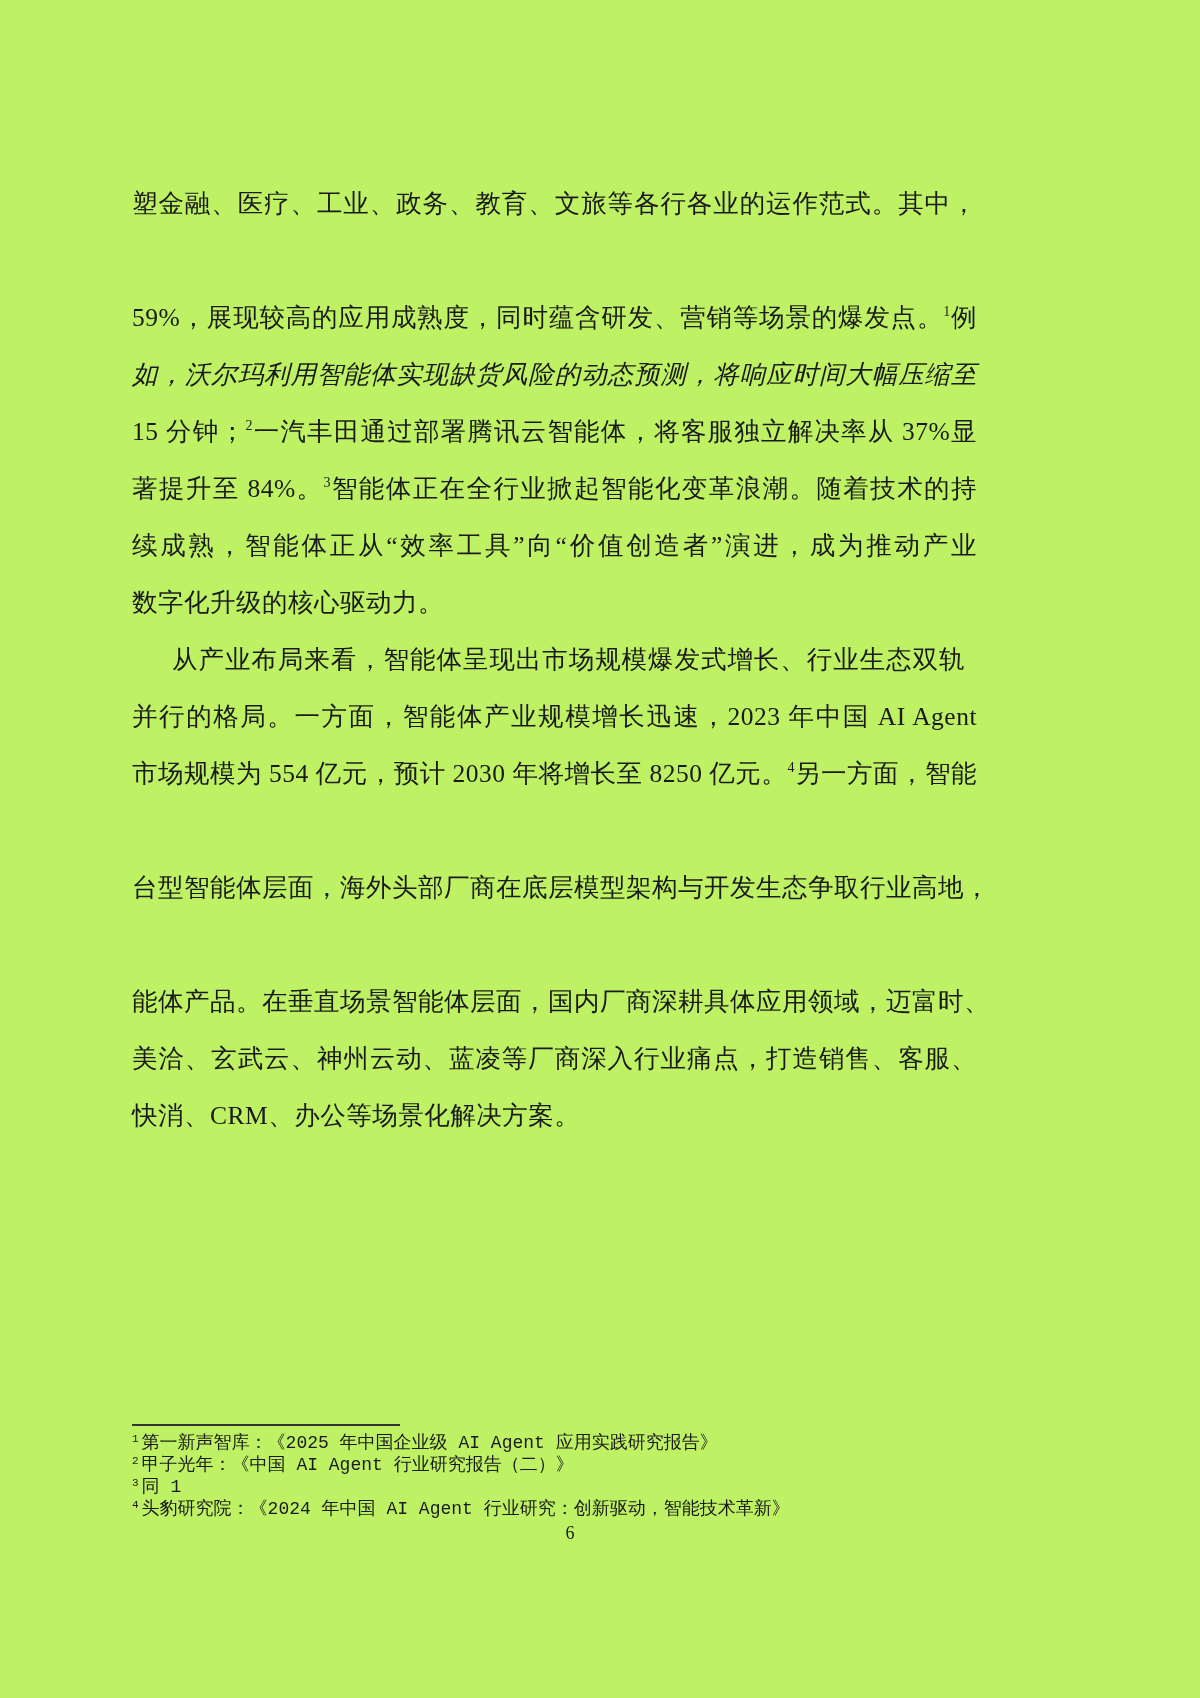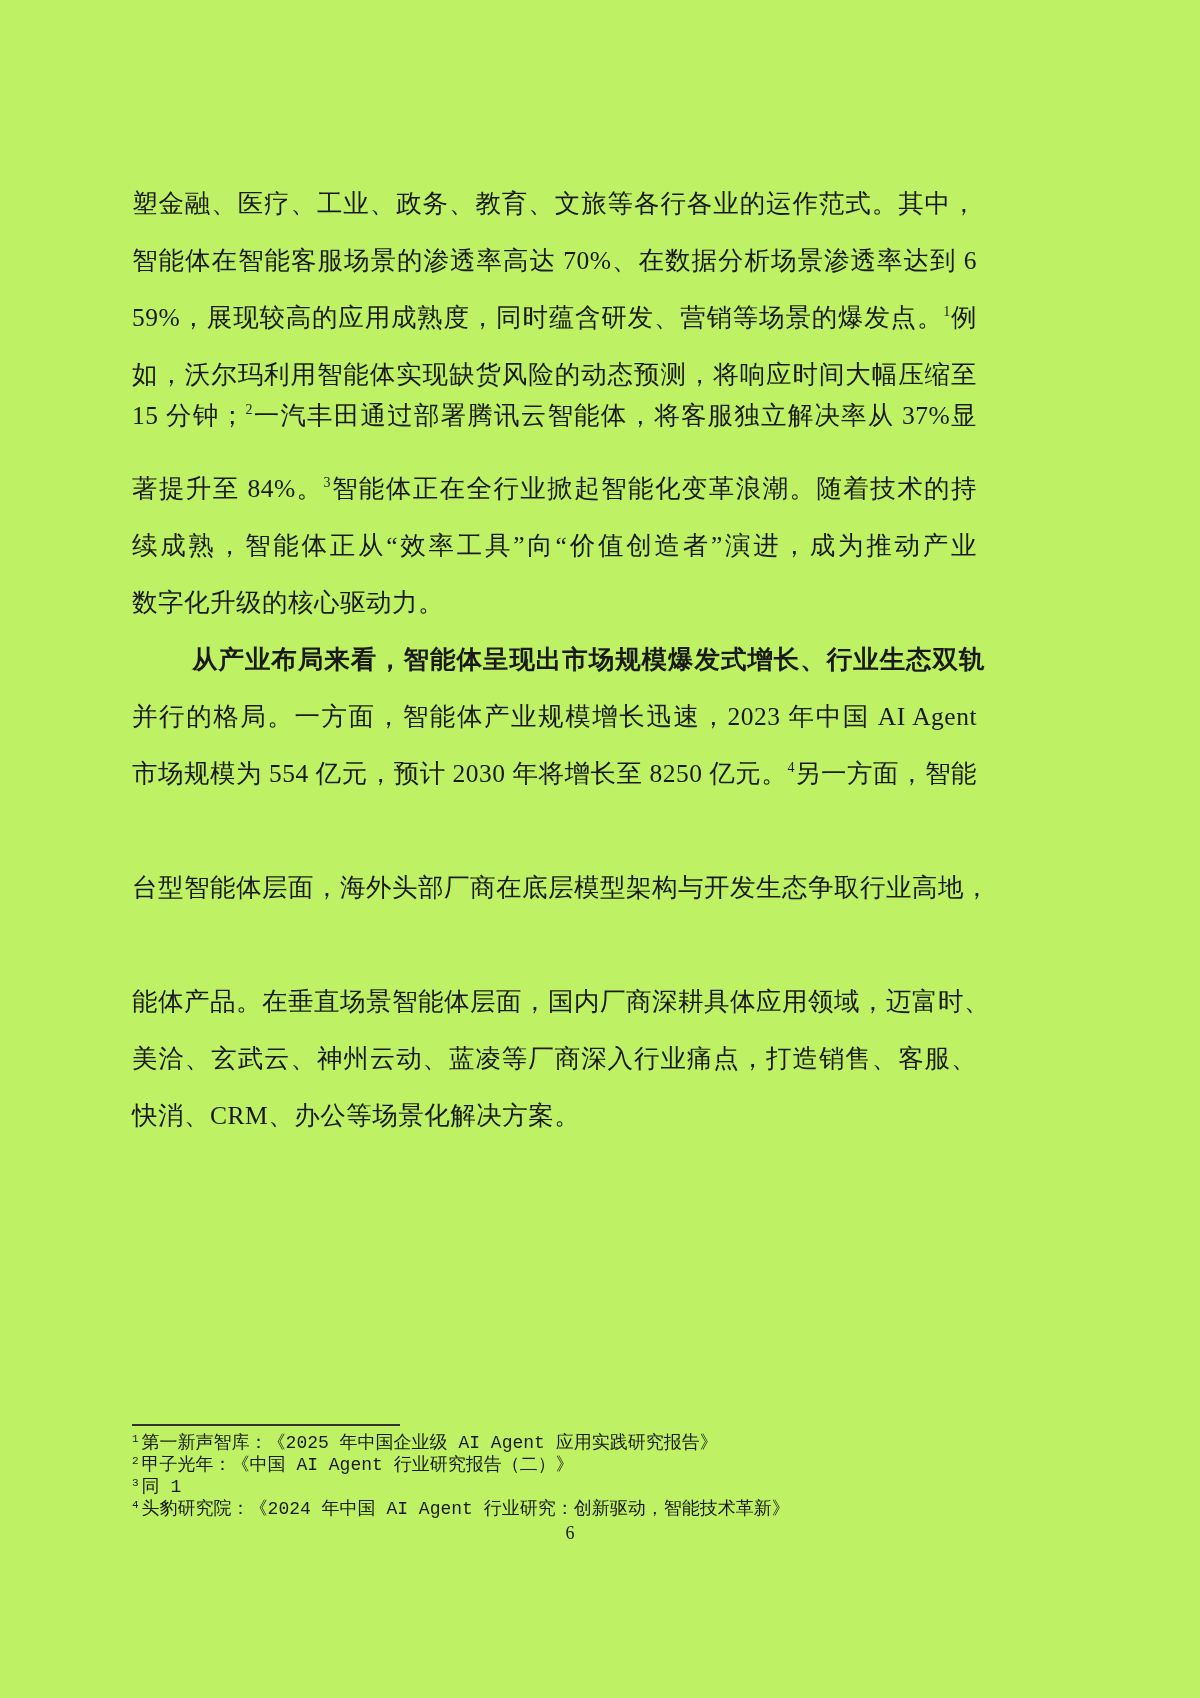--- a/index.html
+++ b/index.html
@@ -2,37 +2,36 @@
 <html><head>
   <meta charset="utf-8">
   <style>
     html, body { margin: 0; padding: 0; background: #ffffff; }
     body { width: 1200px; height: 1698px; position: relative; overflow: hidden;
       font-family: "Liberation Serif", "DejaVu Serif", serif; color: #1a1a1a; }
     .page { position: absolute; left: 0; top: 0; width: 1200px; height: 1698px; background: #bef264; }
     .line { position: absolute; left: 132px; width: 845px; font-size: 25.5px; line-height: 32px;
       white-space: nowrap; text-align: justify; text-align-last: justify; letter-spacing: 0.5px; }
     .line.last { text-align-last: left; }
-    .line.indent { left: 192px; width: 793px; font-weight: bold; }
+    .line.indent { left: 172px; width: 793px; }
     sup { font-size: 14px; vertical-align: 10px; line-height: 0; }
     .rule { position: absolute; left: 132px; top: 1424px; width: 268px; height: 2px; background: #333; }
     .fn { position: absolute; left: 132px; font-size: 18px; line-height: 22px; white-space: nowrap; font-family: Liberation Mono, monospace; }
     .fn sup { font-size: 11px; vertical-align: 6px; margin-right: 3px; }
     .pagenum { position: absolute; left: 0; width: 1140px; top: 1443px; text-align: center; font-size: 18px; line-height: 22px; }
   </style>
 </head>
 <body>
 
 <div class="page">
 
   <div class="line" style="top:188px;">塑金融、医疗、工业、政务、教育、文旅等各行各业的运作范式。其中，</div>
-  <div class="line" style="top:245px;">智能体在智能客服场景的渗透率高达 70%、在数据分析场景渗透率达到 6</div>
   <div class="line" style="top:302px;"><span>59%，展现较高的应用成熟度，同时蕴含研发、营销等场景的爆发点。</span><sup>1</sup><span>例</span></div>
-  <div class="line" style="top:359px;">如，沃尔玛利用智能体实现缺货风险的动态预测，将响应时间大幅压缩至</div>
-  <div class="line" style="top:400px;"><span>15 分钟；</span><sup>2</sup><span>一汽丰田通过部署腾讯云智能体，将客服独立解决率从 37%显</span></div>
+  <div class="line" style="top:359px;font-style:italic;">如，沃尔玛利用智能体实现缺货风险的动态预测，将响应时间大幅压缩至</div>
+  <div class="line" style="top:416px;"><span>15 分钟；</span><sup>2</sup><span>一汽丰田通过部署腾讯云智能体，将客服独立解决率从 37%显</span></div>
   <div class="line" style="top:473px;"><span>著提升至 84%。</span><sup>3</sup><span>智能体正在全行业掀起智能化变革浪潮。随着技术的持</span></div>
   <div class="line" style="top:530px;">续成熟，智能体正从“效率工具”向“价值创造者”演进，成为推动产业</div>
   <div class="line last" style="top:587px;">数字化升级的核心驱动力。</div>
 
   <div class="line indent" style="top:644px;">从产业布局来看，智能体呈现出市场规模爆发式增长、行业生态双轨</div>
   <div class="line" style="top:701px;">并行的格局。一方面，智能体产业规模增长迅速，2023 年中国 AI Agent</div>
   <div class="line" style="top:758px;"><span>市场规模为 554 亿元，预计 2030 年将增长至 8250 亿元。</span><sup>4</sup><span>另一方面，智能</span></div>
   <div class="line" style="top:872px;">台型智能体层面，海外头部厂商在底层模型架构与开发生态争取行业高地，</div>
   <div class="line" style="top:986px;">能体产品。在垂直场景智能体层面，国内厂商深耕具体应用领域，迈富时、</div>
   <div class="line" style="top:1043px;">美洽、玄武云、神州云动、蓝凌等厂商深入行业痛点，打造销售、客服、</div>

